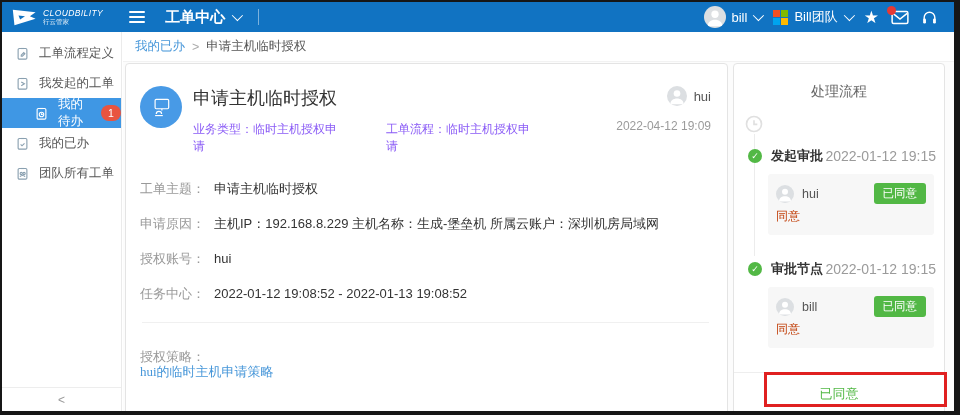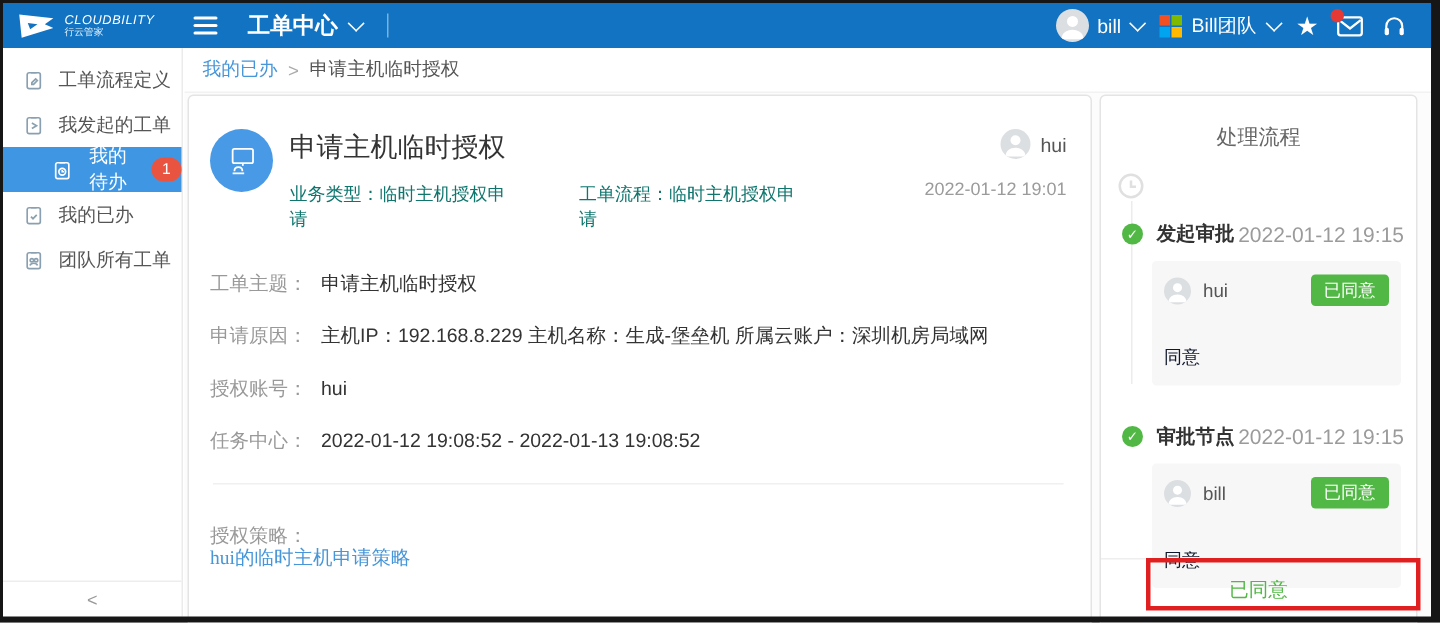--- a/index.html
+++ b/index.html
@@ -29,21 +29,21 @@
   .tb-user{display:flex;align-items:center;gap:6px;font-size:13px;cursor:pointer;}
   .ms-squares{width:15px;height:15px;display:grid;grid-template-columns:7px 7px;grid-template-rows:7px 7px;gap:1px;}
   .ms-squares i{display:block;}
   .star{font-size:17px;line-height:1;cursor:pointer;}
   .mail-wrap{position:relative;cursor:pointer;display:flex;}
   .mail-dot{position:absolute;left:-4px;top:-4px;width:9px;height:9px;border-radius:50%;background:#e53935;}
   .icon-btn{cursor:pointer;display:flex;}
 
   
   .sidebar{position:absolute;left:2px;top:32px;bottom:4px;width:120px;background:#fff;
-           border-right:1px solid #ebebeb;box-sizing:border-box;z-index:5;text-align:center;}
+           border-right:1px solid #ebebeb;box-sizing:border-box;z-index:5;}
   .side-group{padding-top:6px;}
   .side-item{height:30px;display:flex;align-items:center;gap:9px;padding:0 0 0 13px;
              font-size:12.5px;color:#555;cursor:pointer;position:relative;}
   .side-item svg{flex-shrink:0;color:#8aa0b0;}
   .side-item.active{background:#3f97e4;color:#fff;padding-left:32px;}
   .side-item.active svg{color:#fff;}
   .side-badge{margin-left:6px;min-width:16px;height:16px;border-radius:8px;background:#e85440;
               color:#fff;font-size:10.5px;display:flex;align-items:center;justify-content:center;padding:0 2px;}
   .side-bottom{position:absolute;bottom:24px;left:0;right:0;}
   .blue-dot{position:absolute;width:6px;height:6px;border-radius:50%;background:#1e90f0;
@@ -62,21 +62,21 @@
   .content-bg{position:absolute;left:123px;top:62px;right:6px;bottom:4px;background:#fcfcfc;}
 
   
   .main-card{position:absolute;left:125px;top:63px;width:603px;height:370px;background:#fff;
              border:1px solid #e4e4e4;border-radius:4px;box-sizing:border-box;z-index:4;}
   .card-head{display:flex;padding:22px 16px 0 14px;}
   .ticket-icon{width:42px;height:42px;border-radius:50%;background:#489ae6;flex-shrink:0;
                display:flex;align-items:center;justify-content:center;}
   .head-mid{margin-left:11px;flex:1;}
   .ticket-title{font-size:18px;color:#333;}
-  .ticket-meta{margin-top:11px;font-size:12px;color:#0f766e;display:flex;gap:38px;}
+  .ticket-meta{margin-top:11px;font-size:12px;color:#8b5cf6;display:flex;gap:38px;}
   .head-right{text-align:right;width:170px;flex-shrink:0;}
   .applicant-row{display:flex;align-items:center;justify-content:flex-end;gap:7px;font-size:13px;color:#555;}
   .av20{width:20px;height:20px;}
   .av18{width:18px;height:18px;}
   .created-at{margin-top:13px;font-size:12px;color:#9b9b9b;}
   .fields{padding:27px 16px 0 14px;}
   .field{display:flex;margin-bottom:20px;font-size:13px;line-height:1.15;}
   .f-label{color:#999;flex-shrink:0;width:74px;}
   .f-value{color:#333;}
   .field-divider{border:none;border-top:1px solid #f0f0f0;margin:2px 2px 0 2px;}
@@ -93,21 +93,21 @@
   .tl-node{display:flex;align-items:center;margin-top:13px;position:relative;z-index:1;}
   .tl-node.second{margin-top:25px;}
   .tl-dot{width:14px;height:14px;border-radius:50%;background:#52b845;color:#fff;font-size:9px;
           display:flex;align-items:center;justify-content:center;margin-left:6px;flex-shrink:0;}
   .tl-name{margin-left:9px;font-size:13px;color:#333;font-weight:bold;}
   .tl-time{margin-left:auto;font-size:14px;color:#9b9b9b;}
   .tl-card{margin:9px 2px 0 26px;background:#f7f7f7;border-radius:3px;padding:9px 8px 10px 8px;}
   .tl-card-row{display:flex;align-items:center;}
   .tl-user{margin-left:8px;font-size:12.5px;color:#555;}
   .badge{margin-left:auto;background:#52b845;color:#fff;font-size:11.5px;padding:3px 9px;border-radius:3px;}
-  .tl-comment{margin-top:26px;font-size:12px;color:#0f172a;}
+  .tl-comment{margin-top:4px;font-size:12px;color:#c2410c;}
   .panel-footer{position:absolute;top:308px;left:0;right:0;border-top:1px solid #eee;
                 padding-top:11px;text-align:center;}
   .final-status{color:#52b845;font-size:13px;cursor:pointer;}
 
   .annotation-box{position:absolute;left:764px;top:372px;width:177px;height:29px;
                   border:3px solid #e02020;z-index:55;pointer-events:none;}
 </style>
 </head>
 <body>
 
@@ -255,21 +255,21 @@
       <div class="head-right">
         <div class="applicant-row">
           <span class="avatar av20">
             <svg width="20" height="20" viewBox="0 0 24 24">
                 <circle cx="12" cy="9" r="4" fill="#fff"></circle>
                 <path d="M4 22c0-4.5 3.6-7 8-7s8 2.5 8 7" fill="#fff"></path>
               </svg>
           </span>
           <span>hui</span>
         </div>
-        <div class="created-at">2022-01-12 19:01</div>
+        <div class="created-at">2022-04-12 19:09</div>
       </div>
     </div>
 
     <div class="fields">
       <div class="field">
         <span class="f-label">工单主题：</span>
         <span class="f-value">申请主机临时授权</span>
       </div>
       <div class="field">
         <span class="f-label">申请原因：</span>

